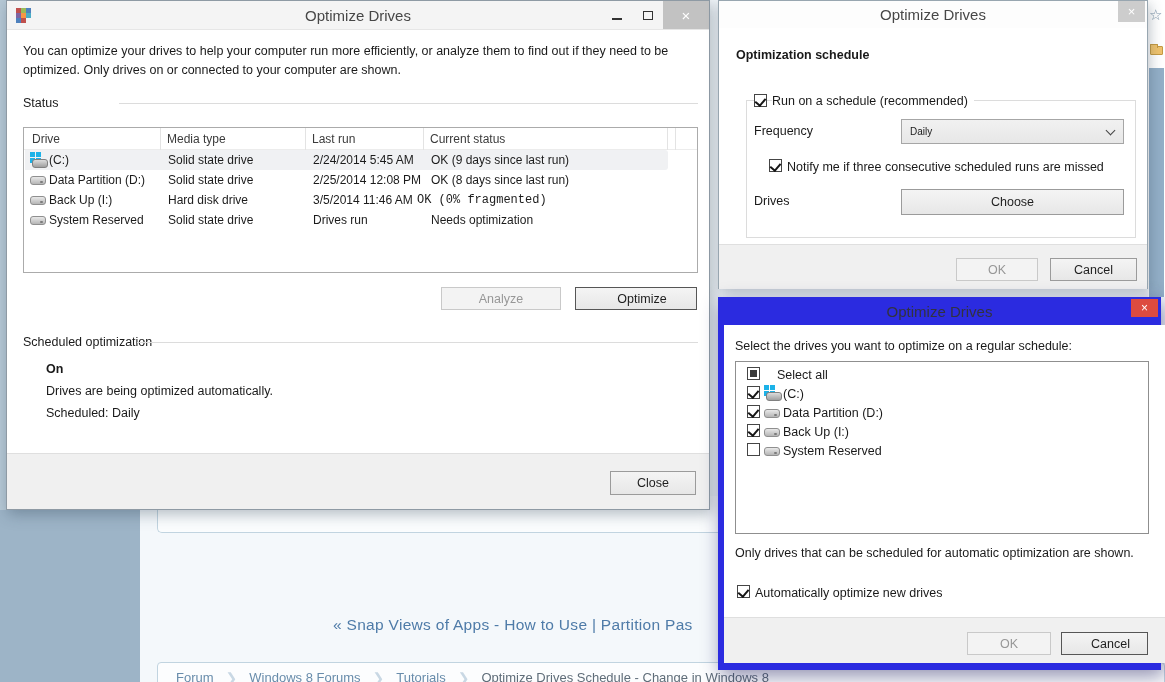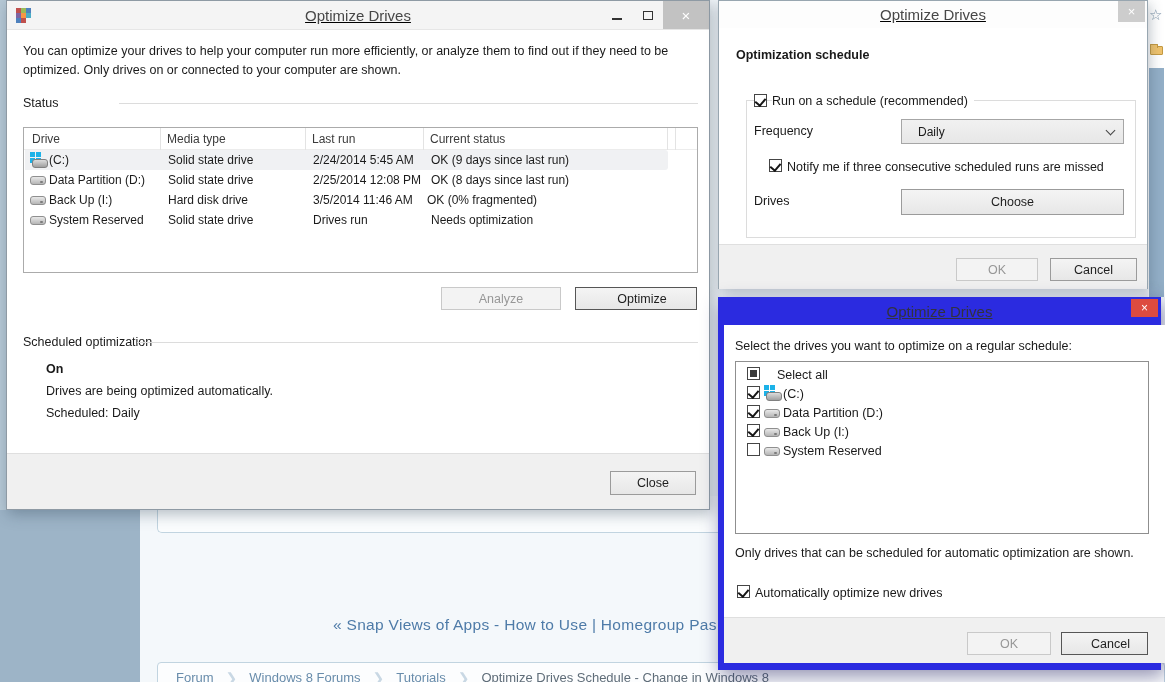--- a/index.html
+++ b/index.html
@@ -84,46 +84,46 @@
   .schedtext { position:absolute; left:39px; font-size:12.5px; color:#1a1a1a; }
 
   
   .win-sched { left:718px; top:0; width:430px; height:289px; border:1px solid #98a6b0; box-shadow:2px 4px 12px rgba(40,60,80,.3); }
   .win-sched .titlebar { position:absolute; left:0; top:0; width:100%; height:27px; background:#fdfdfd;
     display:flex; align-items:center; justify-content:center; }
   .heading { position:absolute; left:17px; top:47px; font-size:12.5px; font-weight:bold; color:#1a1a1a; }
   .groupbox { position:absolute; left:27px; top:99px; width:390px; height:138px; border:1px solid #dcdcdc; }
   .mask-label { position:absolute; background:#fff; padding:0 6px 0 0; }
   .combo { position:absolute; left:182px; top:118px; width:223px; height:25px; background:linear-gradient(#f1f1f1,#e7e7e7);
-    border:1px solid #a6a6a6; display:flex; align-items:center; padding-left:16px; font-size:12px; color:#1a1a1a; cursor:pointer; }
+    border:1px solid #a6a6a6; display:flex; align-items:center; padding-left:8px; font-size:10px; color:#1a1a1a; cursor:pointer; }
   .combo-chevron { position:absolute; right:9px; top:7px; width:7px; height:7px;
     border-right:1.6px solid #444; border-bottom:1.6px solid #444; transform:rotate(45deg); }
 
   
   .win-drives { left:718px; top:297px; width:443px; height:373px; background:#2b2be0; box-shadow:3px 6px 18px rgba(10,10,80,.45); }
   .win-drives .titlebar-text { position:absolute; left:0; top:6px; width:100%; text-align:center; color:#32323f; }
   .close-red { position:absolute; right:3px; top:2px; width:27px; height:18px; background:#dd4b40; color:#fff;
     font-size:12px; display:flex; align-items:center; justify-content:center; cursor:pointer; }
   .drives-content { position:absolute; left:6px; top:28px; width:483px; height:338px; background:#fff; }
   .prompt { position:absolute; left:11px; top:14px; font-size:12.5px; color:#1a1a1a; }
   .drivelist { position:absolute; left:11px; top:36px; width:414px; height:173px; background:#fff; border:1px solid #8f8f8f; }
   .dl-item { position:absolute; left:1px; width:410px; height:19px; cursor:pointer; }
   .note { position:absolute; left:11px; top:221px; font-size:12.5px; color:#1a1a1a; }
 
-  .titlebar-drag { cursor:default;text-decoration:underline; }
+  .titlebar-drag { cursor:default; }
 </style>
 </head>
 <body>
 
 <div class="canvas">
 
   <div class="abs bg-sliver"></div>
   <div class="abs bg-margin"></div>
   <div class="abs bg-box-end"></div>
-  <div class="abs bg-link">« Snap Views of Apps - How to Use | Homegroup Pas</div>
+  <div class="abs bg-link">« Snap Views of Apps - How to Use | Partition Pas</div>
 
   <div class="abs breadcrumb-bar">
     <span class="crumb">Forum</span>
     <span class="crumb-sep"></span>
     <span class="crumb">Windows 8 Forums</span>
     <span class="crumb-sep"></span>
     <span class="crumb">Tutorials</span>
     <span class="crumb-sep"></span>
     <span class="crumb current">Optimize Drives Schedule - Change in Windows 8</span>
   </div>
@@ -178,21 +178,21 @@
         <span class="lv-cell" style="left:24px;">Data Partition (D:)</span>
         <span class="lv-cell" style="left:143px;">Solid state drive</span>
         <span class="lv-cell" style="left:288px;">2/25/2014 12:08 PM</span>
         <span class="lv-cell" style="left:406px;">OK (8 days since last run)</span>
       </div>
       <div class="lv-row" style="top:62px;">
         <span class="drive-icon" style="left:5px; top:6px;"></span>
         <span class="lv-cell" style="left:24px;">Back Up (I:)</span>
         <span class="lv-cell" style="left:143px;">Hard disk drive</span>
         <span class="lv-cell" style="left:288px;">3/5/2014 11:46 AM</span>
-        <span class="lv-cell" style="left:402px;">OK (0% fragmented)</span>
+        <span class="lv-cell" style="left:392px;font-family:Liberation Mono, monospace;">OK (0% fragmented)</span>
       </div>
       <div class="lv-row" style="top:82px;">
         <span class="drive-icon" style="left:5px; top:6px;"></span>
         <span class="lv-cell" style="left:24px;">System Reserved</span>
         <span class="lv-cell" style="left:143px;">Solid state drive</span>
         <span class="lv-cell" style="left:288px;">Drives run</span>
         <span class="lv-cell" style="left:406px;">Needs optimization</span>
       </div>
     </div>
 

